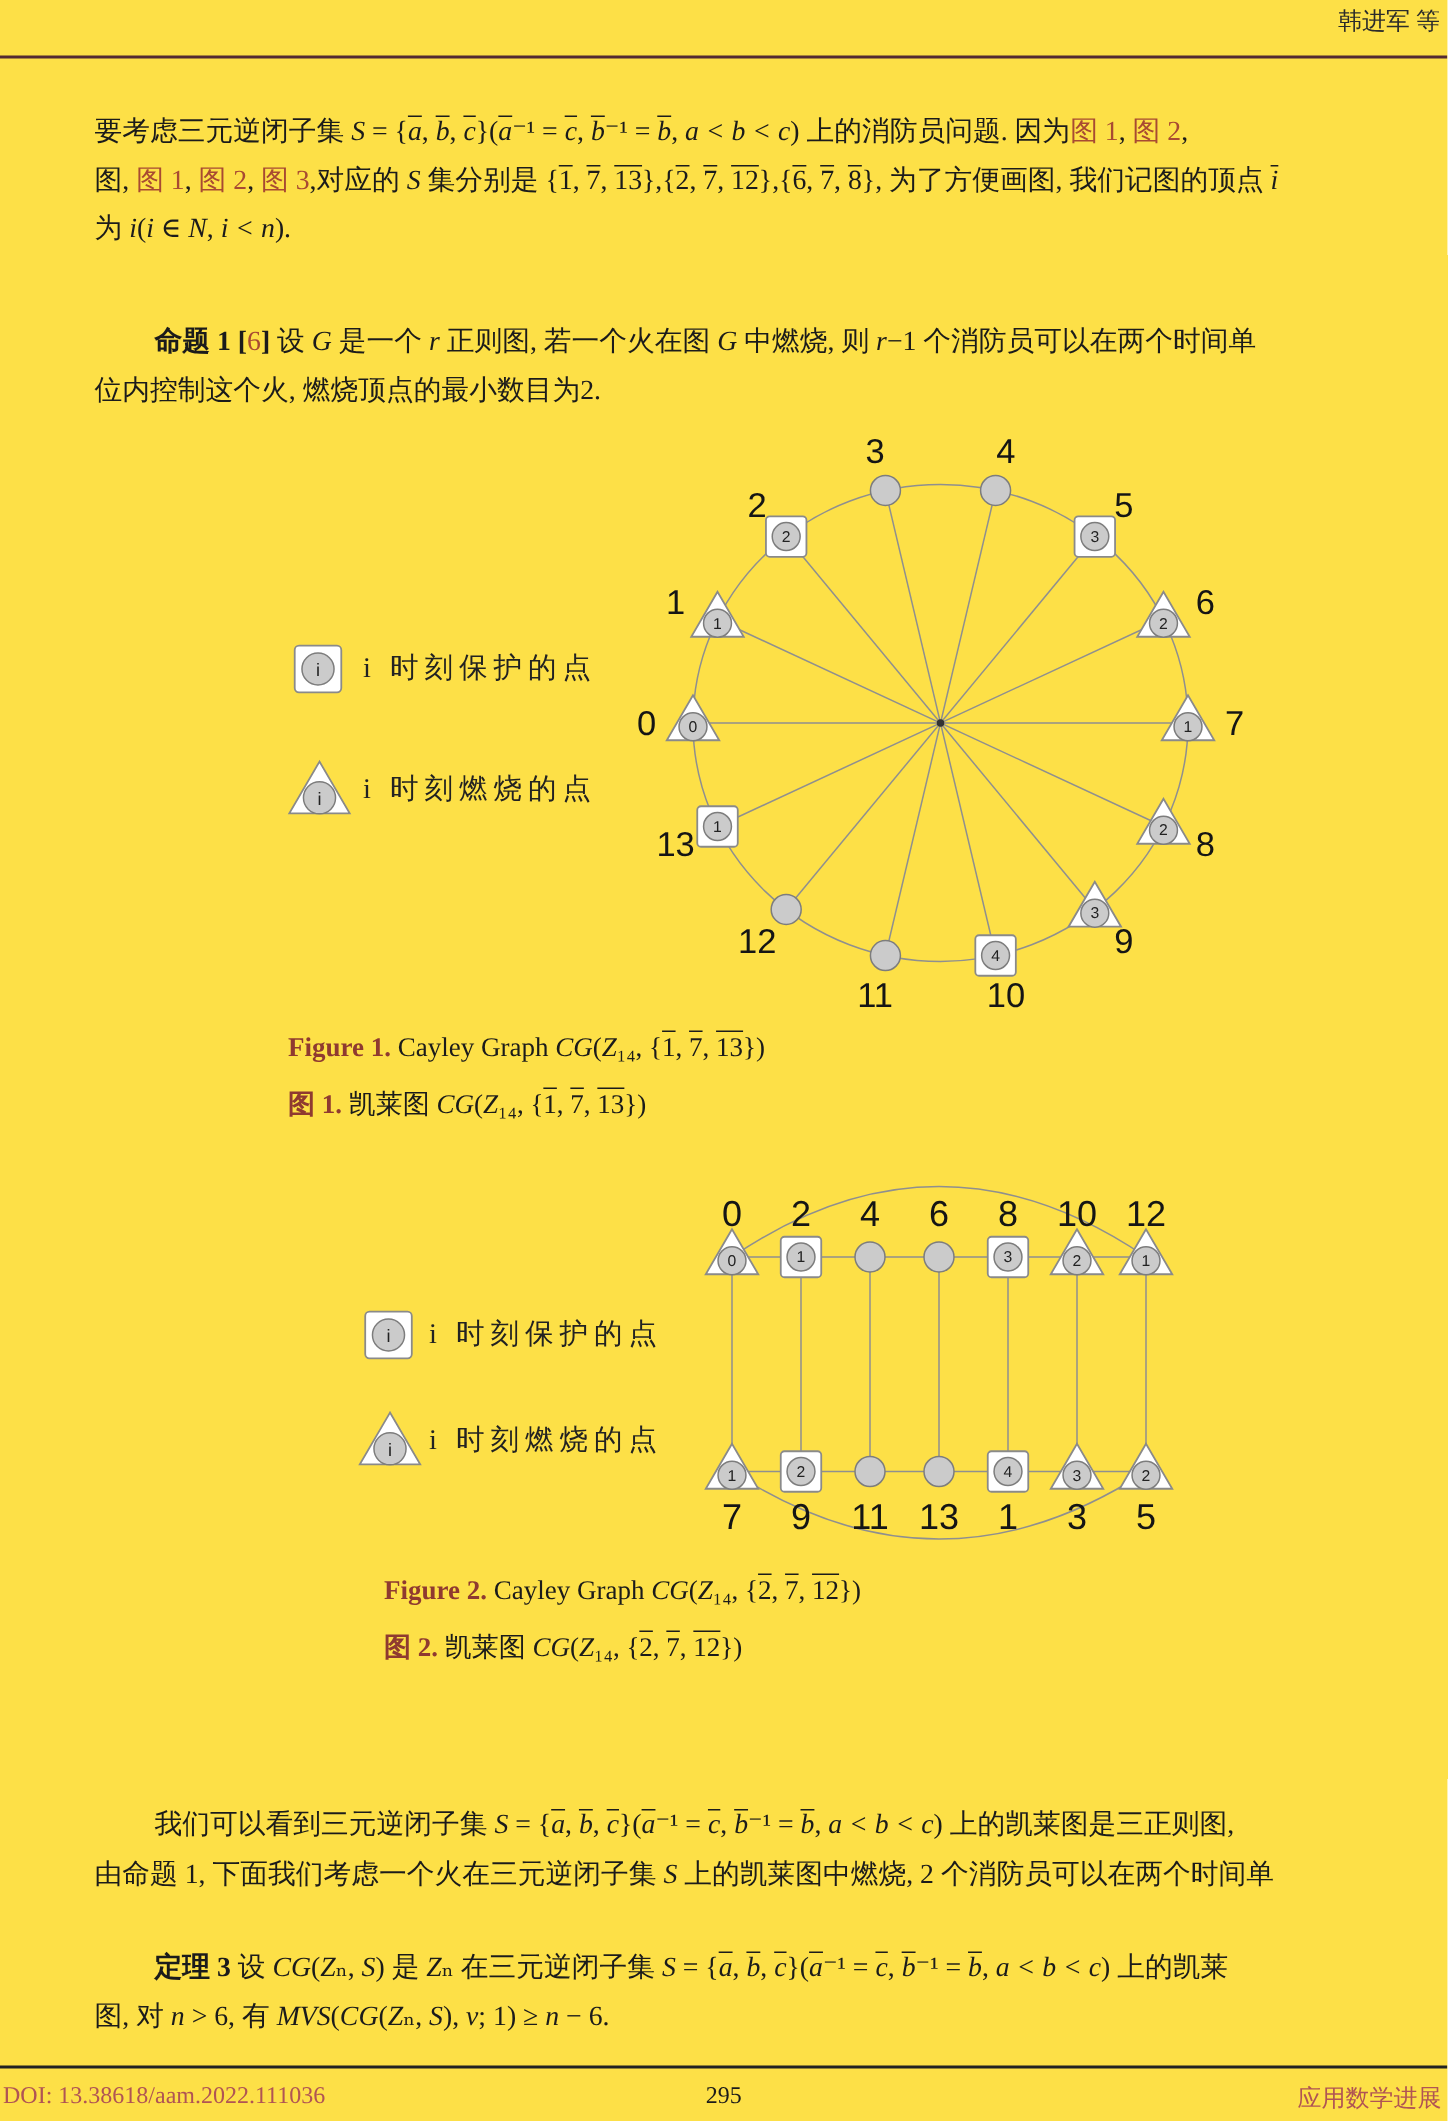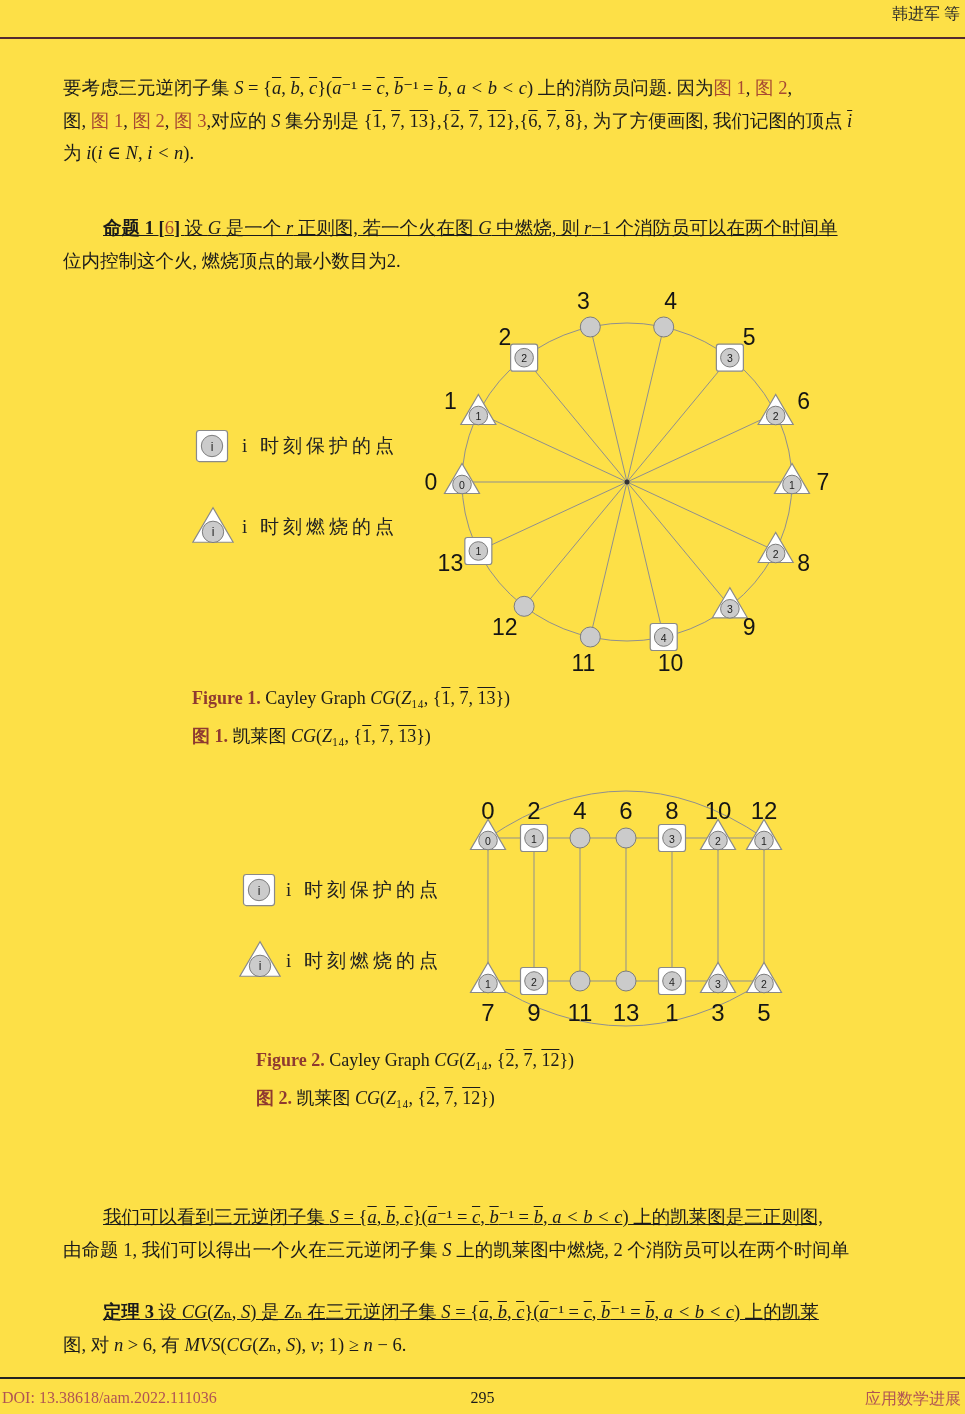--- a/index.html
+++ b/index.html
@@ -4,21 +4,21 @@
 <style>
   html,body{margin:0;padding:0;background:#ffffff;}
   .page{position:relative;width:965px;height:1414px;background:#fde047;overflow:hidden;
         font-family:"Liberation Serif","DejaVu Serif",serif;color:#1b1b1b;}
   
   .running-head{position:absolute;top:4px;left:0;right:5px;text-align:right;font-size:16px;color:#2b2b2b;}
   .header-rule{position:absolute;top:37px;left:0;width:965px;height:2px;background:#532a31;}
   
   .para{position:absolute;left:63px;width:900px;}
   .tline{height:32.5px;line-height:32.5px;white-space:nowrap;font-size:18.5px;}
-  .tline.indent{padding-left:40px;text-decoration:underline;}
+  .tline.indent{padding-left:40px;}
   .seg-p{}
   .seg-i{font-style:italic;}
   .seg-io{font-style:italic;text-decoration:overline;}
   .seg-o{text-decoration:overline;}
   .seg-r{color:#a84a32;}
   .seg-b{font-weight:bold;}
   .seg-cap{font-weight:bold;color:#8f3a30;}
   
   .fig-svg{position:absolute;}
   .legend-icon{position:absolute;}
@@ -267,21 +267,21 @@
         <text x="324" y="204" text-anchor="middle" dominant-baseline="central" font-size="10.5" fill="#222" font-family="&quot;Liberation Sans&quot;, sans-serif">2</text>
       </g>
       <text x="324" y="232" text-anchor="middle" dominant-baseline="central" font-size="24" fill="#151515" font-family="&quot;Liberation Sans&quot;, sans-serif">5</text>
     </svg>
 
   <div class="caption-line" style="left:256px;top:1050px;"><span class="seg-cap">Figure 2.</span><span class="seg-p">  Cayley Graph </span><span class="seg-i">CG</span><span class="seg-p">(</span><span class="seg-i">Z</span><span class="seg-p">₁₄</span><span class="seg-p">, {</span><span class="seg-o">2</span><span class="seg-p">, </span><span class="seg-o">7</span><span class="seg-p">, </span><span class="seg-o">12</span><span class="seg-p">})</span></div>
   <div class="caption-line" style="left:256px;top:1086px;"><span class="seg-cap">图 2.</span><span class="seg-p"> 凯莱图 </span><span class="seg-i">CG</span><span class="seg-p">(</span><span class="seg-i">Z</span><span class="seg-p">₁₄</span><span class="seg-p">, {</span><span class="seg-o">2</span><span class="seg-p">, </span><span class="seg-o">7</span><span class="seg-p">, </span><span class="seg-o">12</span><span class="seg-p">})</span></div>
 
   <div class="para" style="top:1201px;">
     <div class="tline indent"><span class="seg-p">我们可以看到三元逆闭子集 </span><span class="seg-i">S</span><span class="seg-p"> = {</span><span class="seg-io">a</span><span class="seg-p">, </span><span class="seg-io">b</span><span class="seg-p">, </span><span class="seg-io">c</span><span class="seg-p">}(</span><span class="seg-io">a</span><span class="seg-p">⁻¹ = </span><span class="seg-io">c</span><span class="seg-p">, </span><span class="seg-io">b</span><span class="seg-p">⁻¹ = </span><span class="seg-io">b</span><span class="seg-p">, </span><span class="seg-i">a &lt; b &lt; c</span><span class="seg-p">) 上的凯莱图是三正则图,</span></div>
-    <div class="tline"><span class="seg-p">由命题 1, 我们可以得出一个火在三元逆闭子集 </span><span class="seg-i">S</span><span class="seg-p"> 上的凯莱图中燃烧, 2 个消防员可以在两个时间单</span></div>
+    <div class="tline"><span class="seg-p">由命题 1, 下面我们考虑一个火在三元逆闭子集 </span><span class="seg-i">S</span><span class="seg-p"> 上的凯莱图中燃烧, 2 个消防员可以在两个时间单</span></div>
   </div>
 
   <div class="para" style="top:1296px;">
     <div class="tline indent"><span class="seg-b">定理 3 </span><span class="seg-p">设 </span><span class="seg-i">CG</span><span class="seg-p">(</span><span class="seg-i">Z</span><span class="seg-p">ₙ</span><span class="seg-p">, </span><span class="seg-i">S</span><span class="seg-p">) 是 </span><span class="seg-i">Z</span><span class="seg-p">ₙ</span><span class="seg-p"> 在三元逆闭子集 </span><span class="seg-i">S</span><span class="seg-p"> = {</span><span class="seg-io">a</span><span class="seg-p">, </span><span class="seg-io">b</span><span class="seg-p">, </span><span class="seg-io">c</span><span class="seg-p">}(</span><span class="seg-io">a</span><span class="seg-p">⁻¹ = </span><span class="seg-io">c</span><span class="seg-p">, </span><span class="seg-io">b</span><span class="seg-p">⁻¹ = </span><span class="seg-io">b</span><span class="seg-p">, </span><span class="seg-i">a &lt; b &lt; c</span><span class="seg-p">) 上的凯莱</span></div>
     <div class="tline"><span class="seg-p">图, 对 </span><span class="seg-i">n</span><span class="seg-p"> &gt; 6, 有 </span><span class="seg-i">MVS</span><span class="seg-p">(</span><span class="seg-i">CG</span><span class="seg-p">(</span><span class="seg-i">Z</span><span class="seg-p">ₙ</span><span class="seg-p">, </span><span class="seg-i">S</span><span class="seg-p">), </span><span class="seg-i">v</span><span class="seg-p">; 1) ≥ </span><span class="seg-i">n</span><span class="seg-p"> − 6.</span></div>
   </div>
 
   <div class="footer-rule"></div>
   <div class="footer-text footer-doi">DOI: 13.38618/aam.2022.111036</div>
   <div class="footer-text footer-page">295</div>

